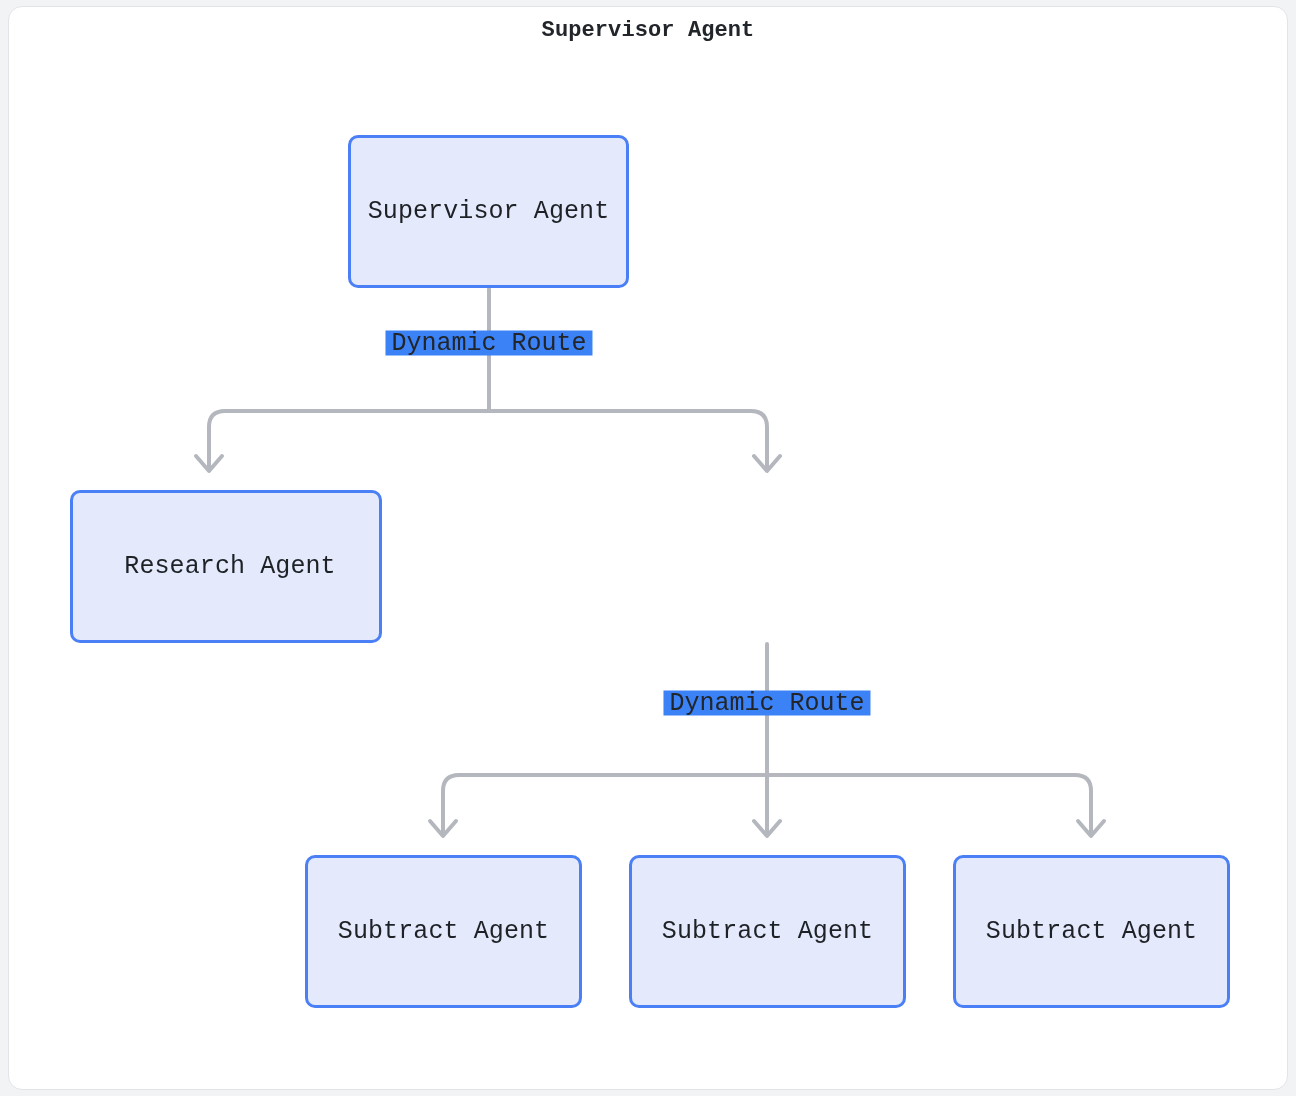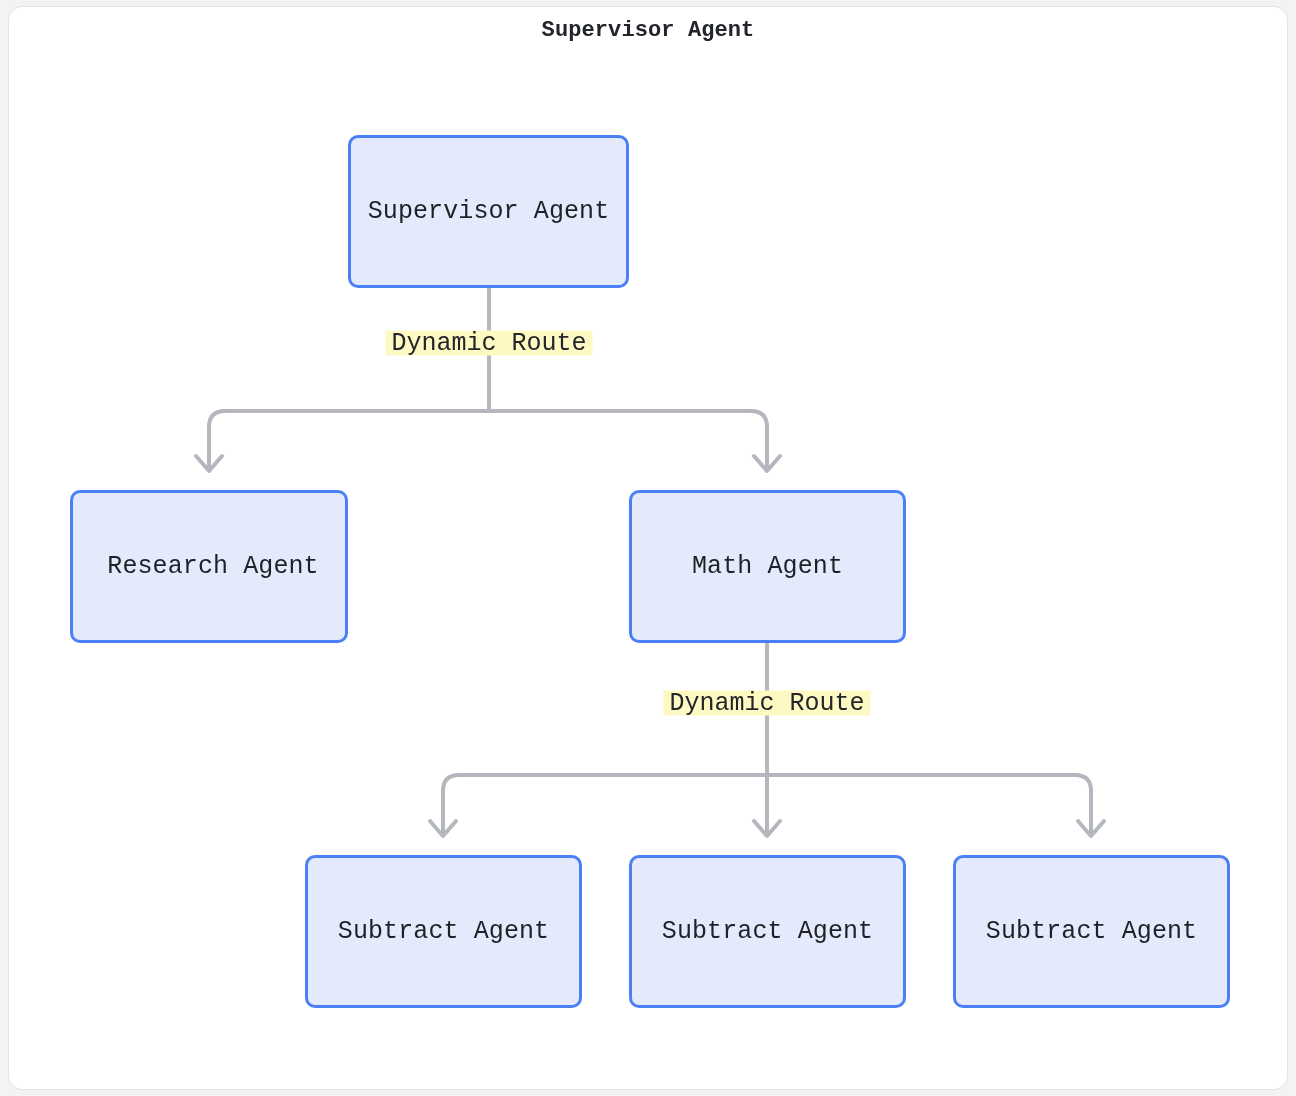--- a/index.html
+++ b/index.html
@@ -58,21 +58,21 @@
     justify-content: center;
     color: #1e2126;
     font-size: 25px;
     font-weight: 400;
     letter-spacing: 0.1px;
   }
   .edge-label {
     position: absolute;
     font-size: 25px;
     color: #222529;
-    background: #fef9c3;
+    background: #3b82f6;
     padding: 0 6px;
     white-space: nowrap;
     transform: translate(-50%, -50%);
     line-height: 1;
   }
 </style>
 </head>
 <body>
 
 <div id="root">
@@ -107,27 +107,24 @@
   </svg>
 
   <div class="edge-label" style="left:489px; top:343px;">Dynamic Route</div>
 
   <div class="edge-label" style="left:767px; top:703px;">Dynamic Route</div>
 
   <div class="node" style="left:348px; top:135px; width:281px; height:153px;">
     <span>Supervisor Agent</span>
   </div>
 
-  <div class="node" style="left:70px; top:490px; width:278px; height:153px;padding-left:8px;">
+  <div class="node" style="left:70px; top:490px; width:312px; height:153px;padding-left:8px;">
     <span>Research Agent</span>
   </div>
 
-  <div class="node" style="left:629px; top:490px; width:277px; height:153px;">
-    <span>Math Agent</span>
-  </div>
 
   <div class="node" style="left:305px; top:855px; width:277px; height:153px;">
     <span>Subtract Agent</span>
   </div>
 
   <div class="node" style="left:629px; top:855px; width:277px; height:153px;">
     <span>Subtract Agent</span>
   </div>
 
   <div class="node" style="left:953px; top:855px; width:277px; height:153px;">

